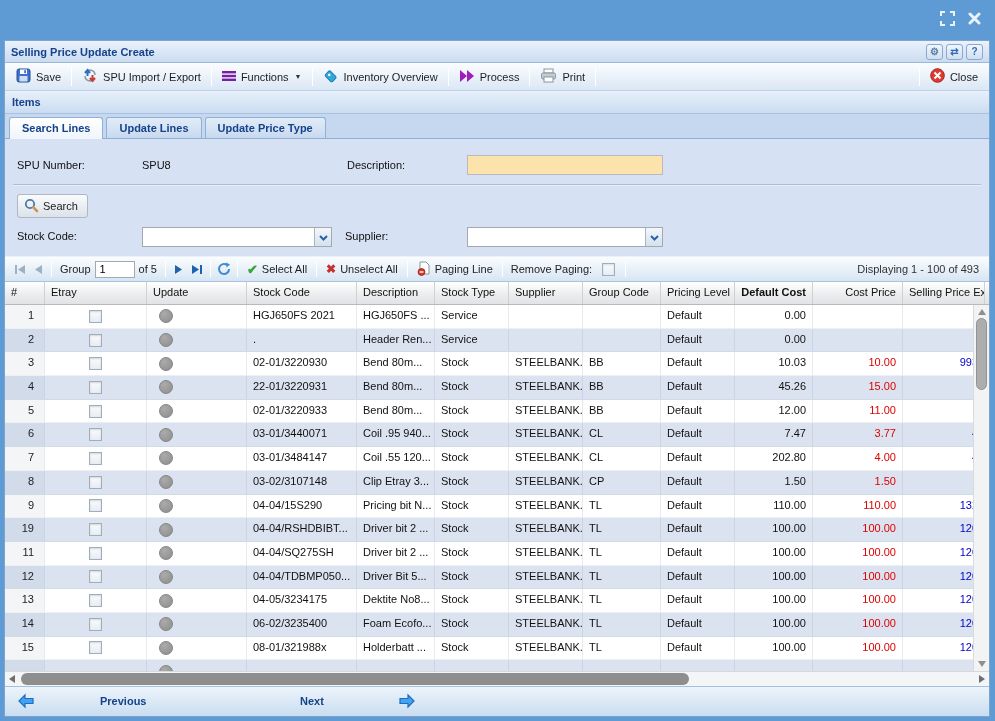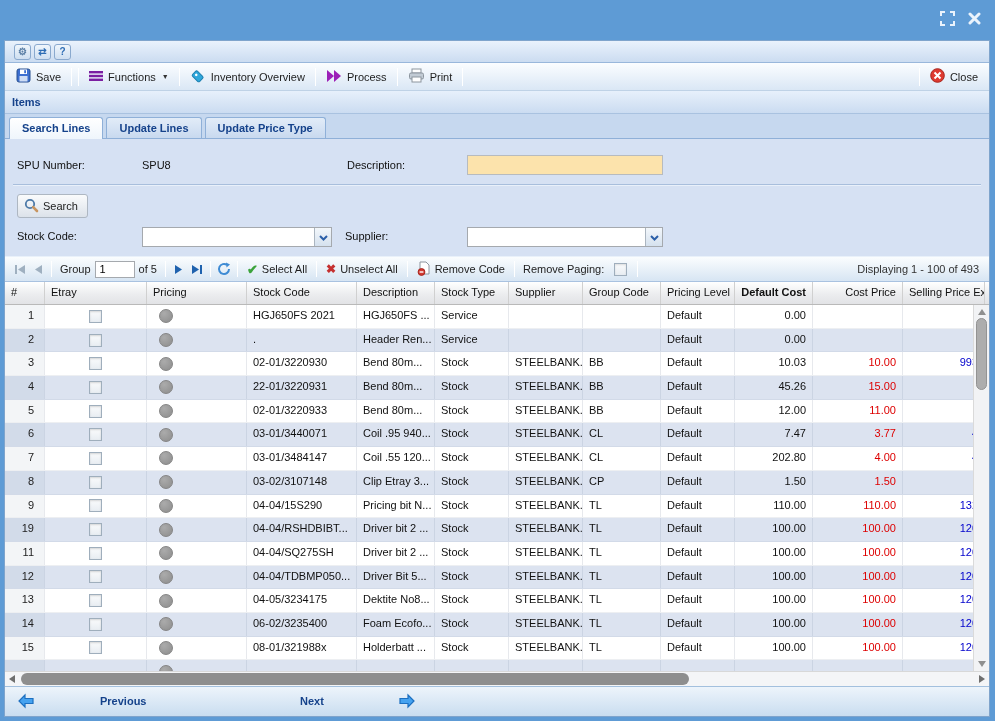--- a/index.html
+++ b/index.html
@@ -118,38 +118,50 @@
     <span class="win-ico">
       <svg width="13" height="13" viewBox="0 0 13 13">
           <path d="M2 2 L11 11 M11 2 L2 11" stroke="#EAF3FC" stroke-width="3" stroke-linecap="round"></path>
         </svg>
     </span>
   </div>
 
   <div class="panel">
 
     <div class="titlebar">
+      <span class="title">Selling Price Update Create</span>
       <span class="mini-btn" style="color:#5B7FA6;">⚙</span>
       <span class="mini-btn">⇄</span>
       <span class="mini-btn">?</span>
     </div>
 
     <div class="toolbar">
       <div class="tbtn">
         <span>
           <svg width="15" height="15" viewBox="0 0 15 15">
               <rect x="1" y="1" width="13" height="13" rx="2" fill="#3D6FD0" stroke="#28518F"></rect>
               <rect x="4" y="1.5" width="7" height="4.5" fill="#fff"></rect>
               <rect x="8.2" y="2.2" width="1.8" height="3" fill="#3D6FD0"></rect>
               <rect x="3.5" y="8" width="8" height="5.5" fill="#CFDDF4"></rect>
             </svg>
         </span>
         <span>Save</span>
       </div>
       <div class="tsep"></div>
+      <div class="tbtn">
+        <span>
+          <svg width="16" height="15" viewBox="0 0 16 15">
+              <path d="M13 7a5 5 0 0 0-9.5-2" fill="none" stroke="#8C9AA8" stroke-width="1.6"></path>
+              <path d="M3 8a5 5 0 0 0 9.5 2" fill="none" stroke="#8C9AA8" stroke-width="1.6"></path>
+              <path d="M5.5 2.5 L5.5 8 M3 5 L5.5 2 L8 5" stroke="#2F6FBF" stroke-width="2" fill="none"></path>
+              <path d="M10.5 7 L10.5 12.5 M8 10 L10.5 13 L13 10" stroke="#CB3B34" stroke-width="2" fill="none"></path>
+            </svg>
+        </span>
+        <span>SPU Import / Export</span>
+      </div>
       <div class="tsep"></div>
       <div class="tbtn">
         <span>
           <svg width="14" height="12" viewBox="0 0 14 12">
               <rect x="0" y="1" width="14" height="2.4" fill="#7B1FA2"></rect>
               <rect x="0" y="4.8" width="14" height="2.4" fill="#7B1FA2"></rect>
               <rect x="0" y="8.6" width="14" height="2.4" fill="#7B1FA2"></rect>
             </svg>
         </span>
         <span>Functions</span>
@@ -294,33 +306,33 @@
       </div>
       <div class="psep"></div>
       <div class="pbtn">
         <span>
           <svg width="14" height="15" viewBox="0 0 14 15">
               <path d="M3 1 h6 l3 3 v9 h-9 z" fill="#fff" stroke="#8C959E"></path>
               <circle cx="4.5" cy="11" r="3.4" fill="#D23B33" stroke="#A8241C"></circle>
               <path d="M2.6 11 h3.8" stroke="#fff" stroke-width="1.4"></path>
             </svg>
         </span>
-        <span>Remove Code</span>
+        <span>Paging Line</span>
       </div>
       <div class="psep"></div>
       <span class="ptext">Remove Paging:</span>
       <span class="mini-check" style="margin-left:6px;"></span>
       <div class="psep" style="margin-left:10px;"></div>
       <span class="displaying">Displaying 1 - 100 of 493</span>
     </div>
 
     <div class="grid-header">
         <div class="hcell" style="width: 40px;">#</div>
         <div class="hcell" style="width: 102px;">Etray</div>
-        <div class="hcell" style="width: 100px;">Pricing</div>
+        <div class="hcell" style="width: 100px;">Update</div>
         <div class="hcell" style="width: 110px;">Stock Code</div>
         <div class="hcell" style="width: 78px;">Description</div>
         <div class="hcell" style="width: 74px;">Stock Type</div>
         <div class="hcell" style="width: 74px;">Supplier</div>
         <div class="hcell" style="width: 78px;">Group Code</div>
         <div class="hcell" style="width: 74px;">Pricing Level</div>
         <div class="hcell right" style="width: 78px; font-weight: bold;">Default Cost</div>
         <div class="hcell right" style="width: 90px;">Cost Price</div>
         <div class="hcell right" style="width: 82px;">Selling Price Excl</div>
       </div>

